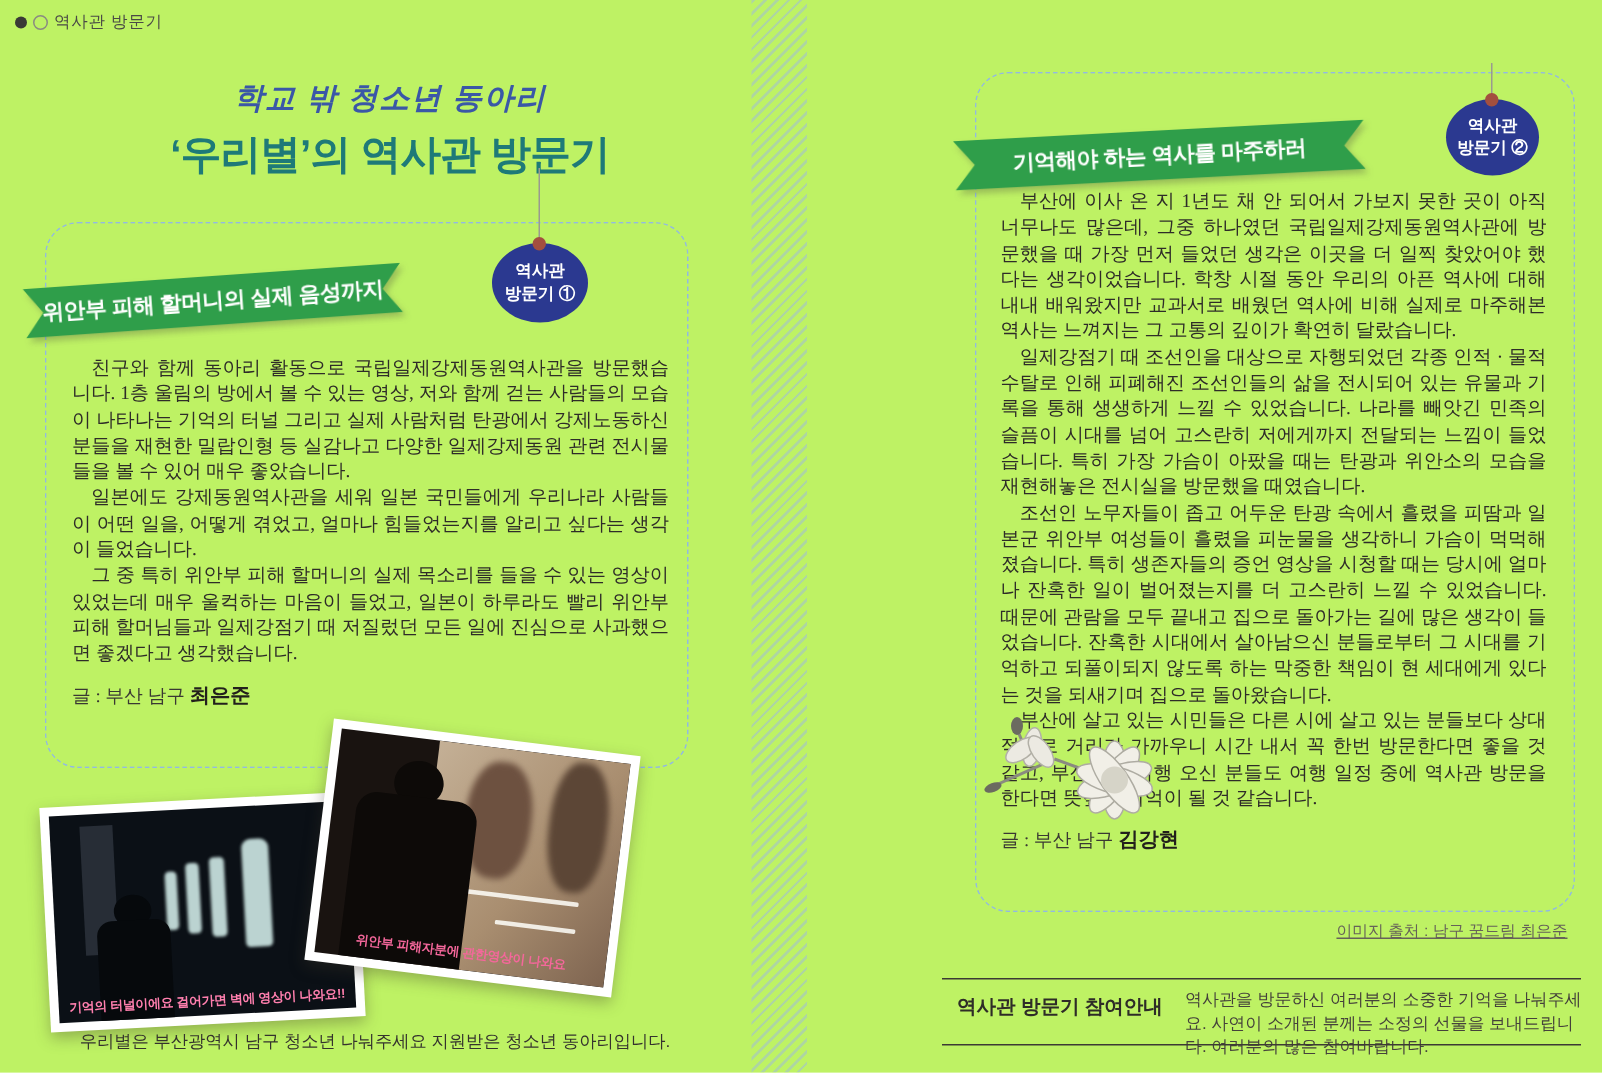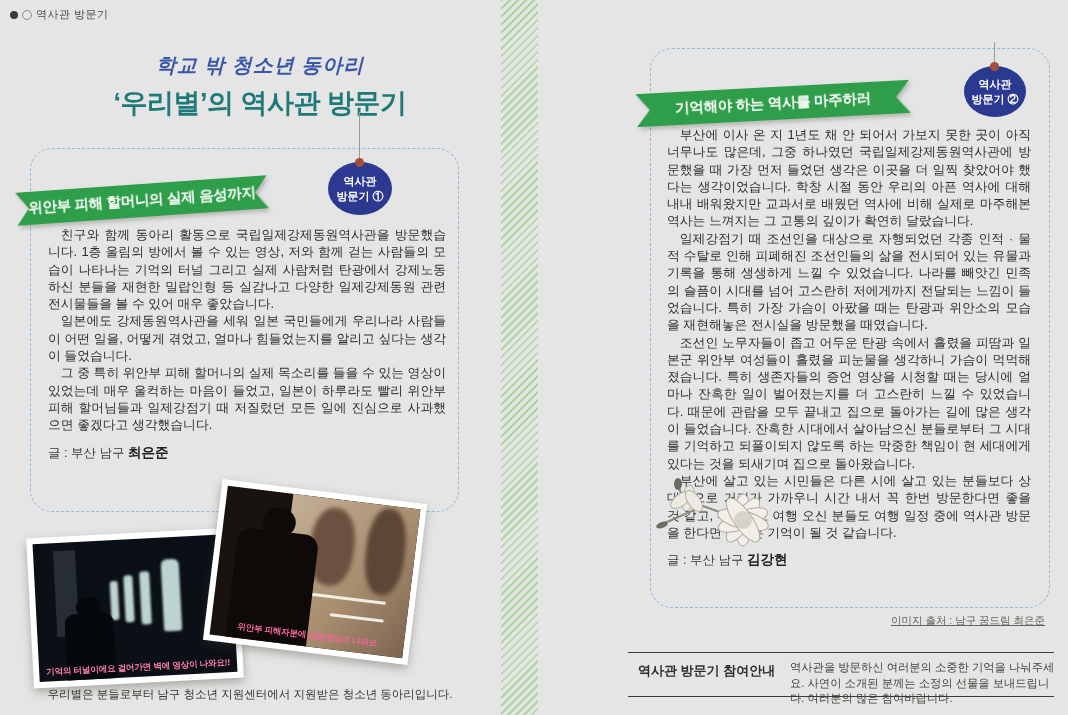--- a/index.html
+++ b/index.html
@@ -1,17 +1,17 @@
 <!DOCTYPE html>
 <html><head>
 <meta charset="utf-8">
 <style>
   html,body{margin:0;padding:0;}
   body{font-family:"Liberation Sans",sans-serif;}
-  .canvas{position:relative;width:1068px;height:715px;background:#e5e5e5;overflow:hidden;}
+  .canvas{position:relative;width:1068px;height:715px;background:#bef264;overflow:hidden;}
 
   
   .page-header{position:absolute;left:10px;top:7px;font-size:11px;color:#4a4a46;letter-spacing:.5px;display:flex;align-items:center;gap:4px;}
   .dot{display:inline-block;width:8px;height:8px;border-radius:50%;}
   .dot.filled{background:#3a3a36;}
   .dot.outline{border:1.3px solid #8a8a82;background:transparent;}
 
   
   .gutter-stripes{position:absolute;left:501px;top:0;width:37px;height:715px;
     background:repeating-linear-gradient(135deg,#aed6a0 0 1.8px,rgba(0,0,0,0) 1.8px 5.6px);}
@@ -40,24 +40,24 @@
   .badge-left-pos{left:328px;top:162px;width:64px;height:53px;}
   .badge-right-pos{left:964px;top:66px;width:62px;height:51px;}
   .pin-line{position:absolute;width:1.4px;background:#9a9a90;z-index:4;}
   .pin-line-left{left:359px;top:112px;height:52px;}
   .pin-line-right{left:994px;top:42px;height:28px;}
   .pin-dot{position:absolute;width:9px;height:9px;border-radius:50%;background:#a34f3f;z-index:7;}
   .pin-dot-left{left:355px;top:158px;}
   .pin-dot-right{left:990px;top:62px;}
 
   
-  .article{position:absolute;font-family:Liberation Sans, sans-serif;color:#2e2c28;
+  .article{position:absolute;font-family:Liberation Serif, serif;color:#2e2c28;
     font-size:12.8px;line-height:17.3px;text-align:justify;}
   .article p{margin:0;text-indent:1em;}
-  .left-article-pos{left:48px;top:226px;width:398px;}
+  .left-article-pos{left:48px;top:237px;width:398px;}
   .right-article-pos{left:667px;top:126px;width:364px;}
   .byline{margin-top:10px;font-size:12.5px;color:#3a3833;}
   .byline b{font-size:13.5px;color:#22201c;}
   .flower-wrap-para{margin-left:114px;}
 
   
   .flower{position:absolute;left:648px;top:466px;width:130px;height:96px;z-index:3;}
 
   
   .photo{position:absolute;background:#fff;padding:6px;box-shadow:0 4px 10px rgba(60,55,40,.35);z-index:8;}
@@ -163,21 +163,21 @@
           <div class="face f2"></div>
           <div class="screen-line sl1"></div>
           <div class="screen-line sl2"></div>
         </div>
         <div class="silhouette p2-head"></div>
         <div class="silhouette p2-body"></div>
         <div class="photo-caption">위안부 피해자분에 관한영상이 나와요</div>
       </div>
     </div>
 
-    <div class="club-footnote">우리별은 분들로부터 남구 청소년 지원센터에서 지원받은 청소년 동아리입니다.</div>
+    <div class="club-footnote">우리별은 부산광역시 남구 청소년 나눠주세요 지원받은 청소년 동아리입니다.</div>
   </section>
 
   <section>
 
     <div class="dashed-box right-box"></div>
 
     <div class="banner-wrap banner-right-pos">
       <div class="banner">기억해야 하는 역사를 마주하러</div>
     </div>
 

